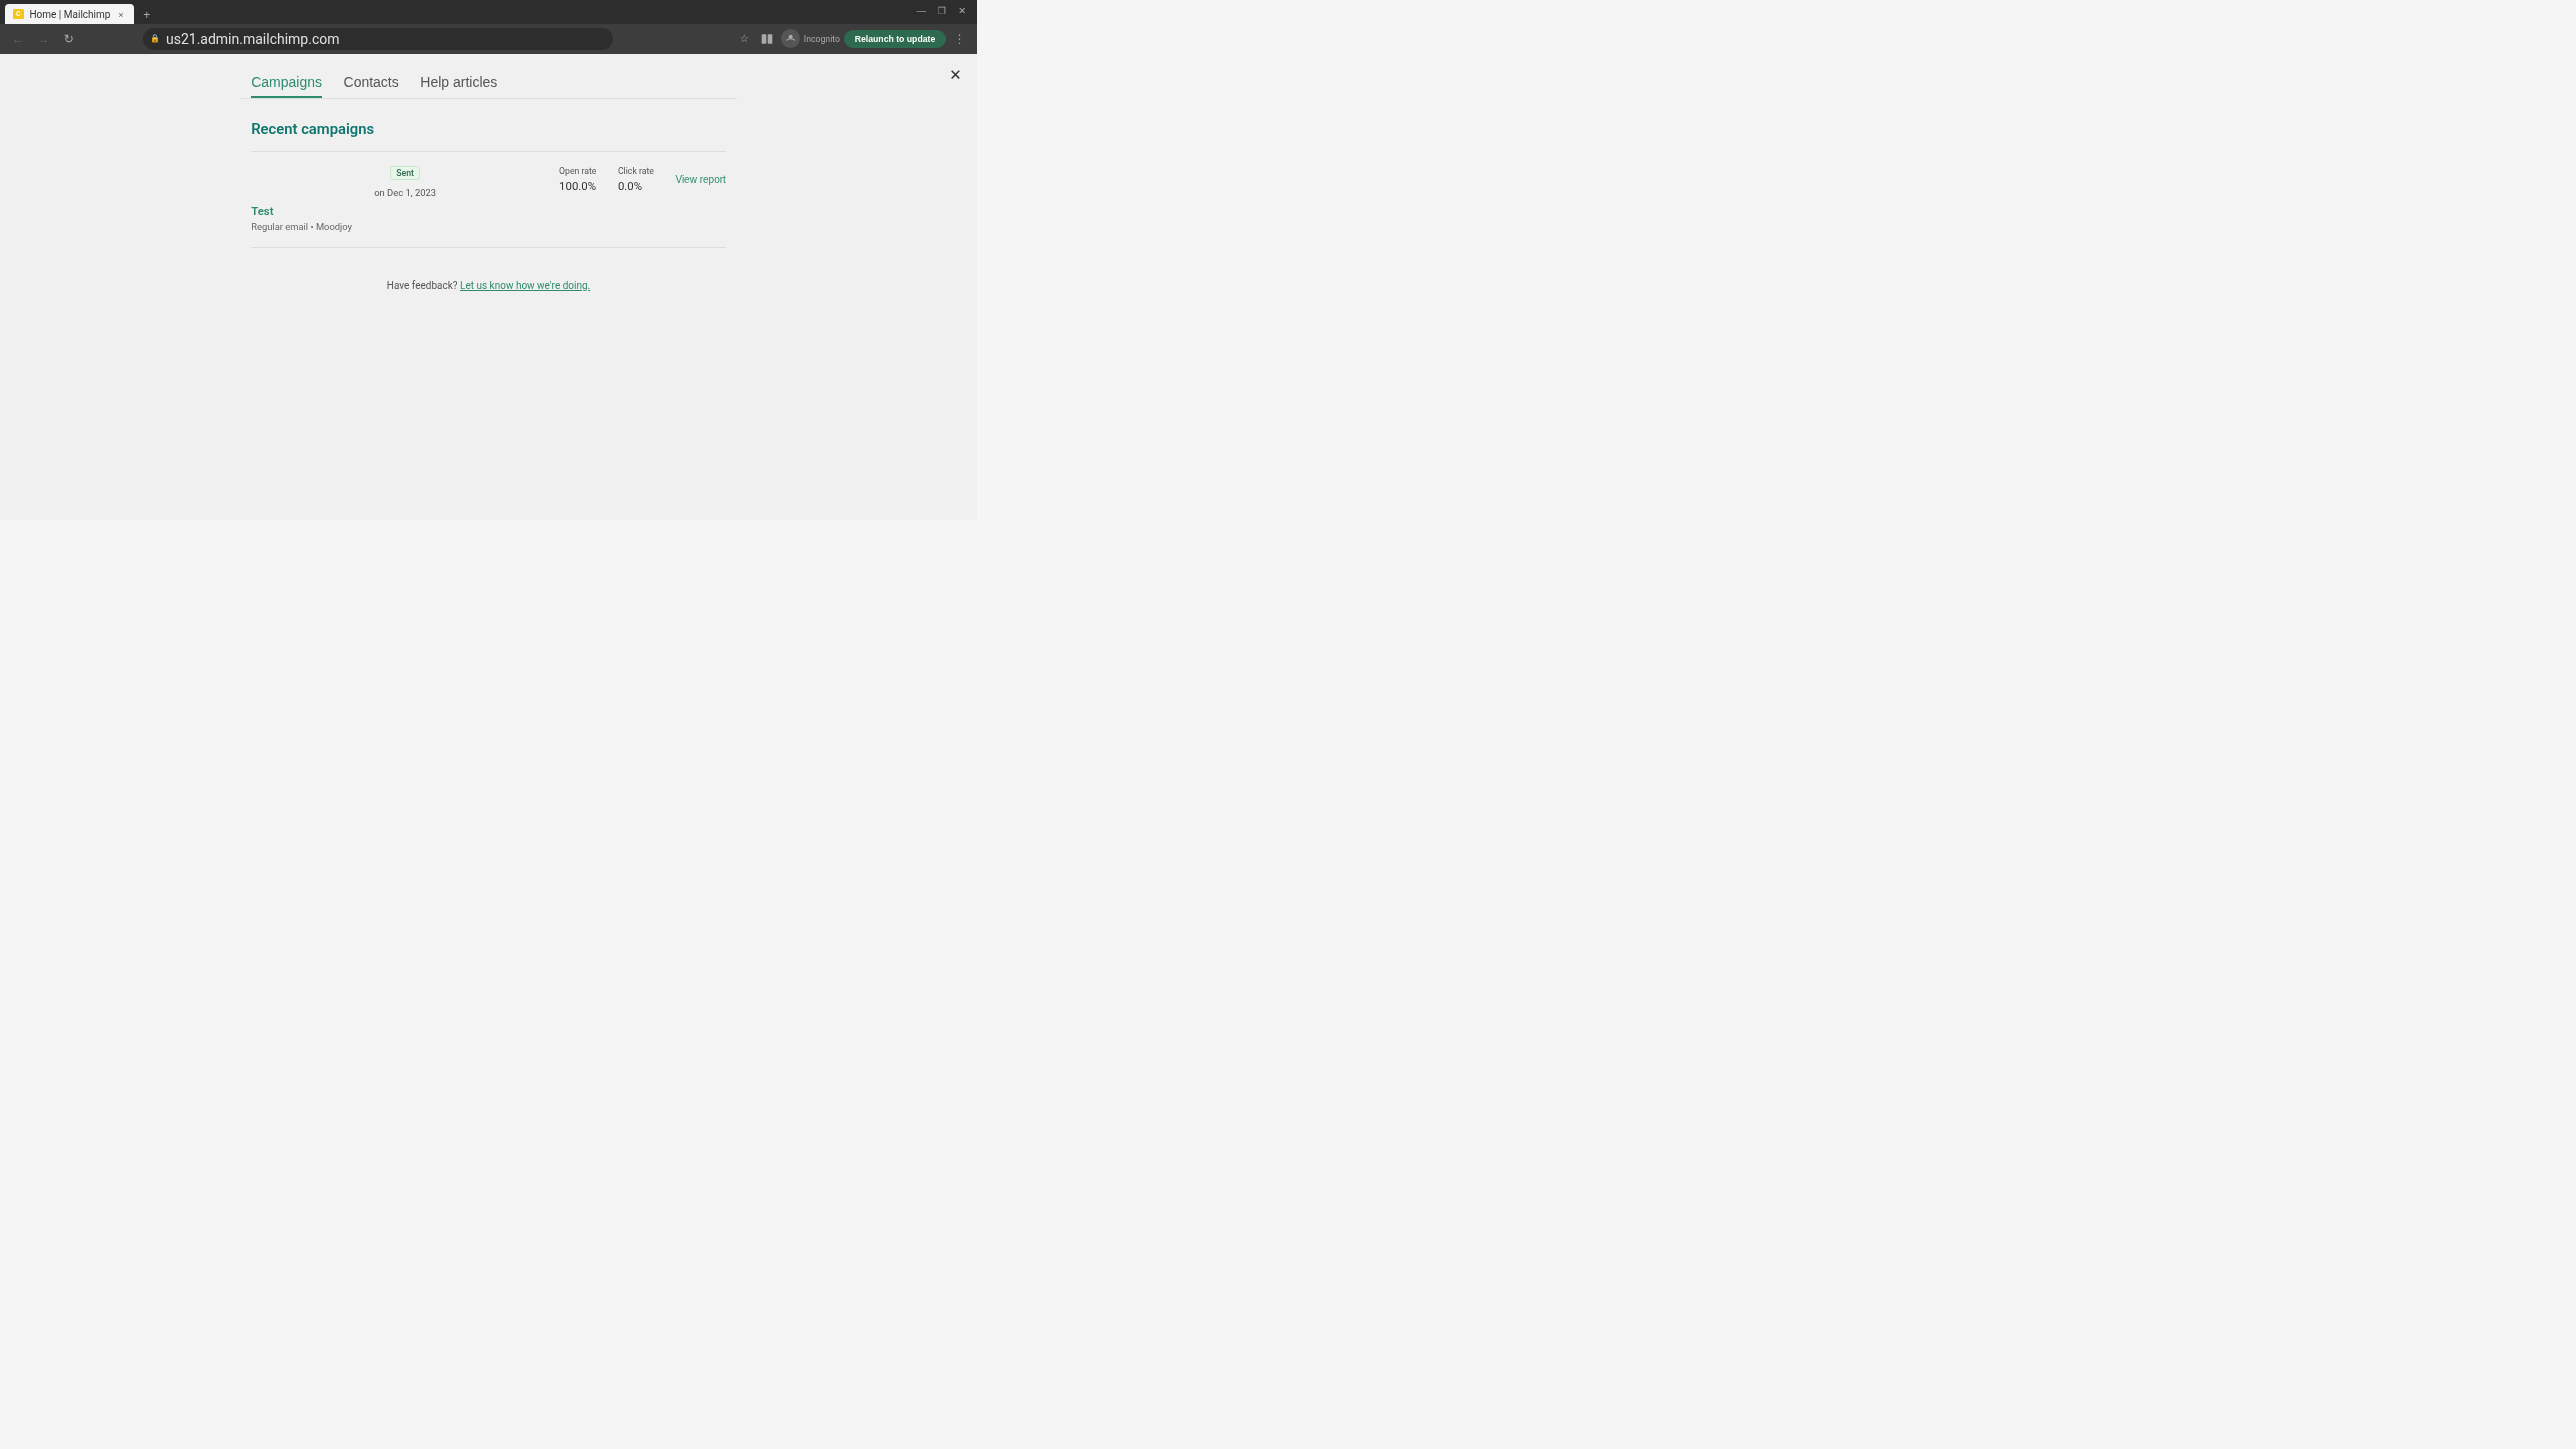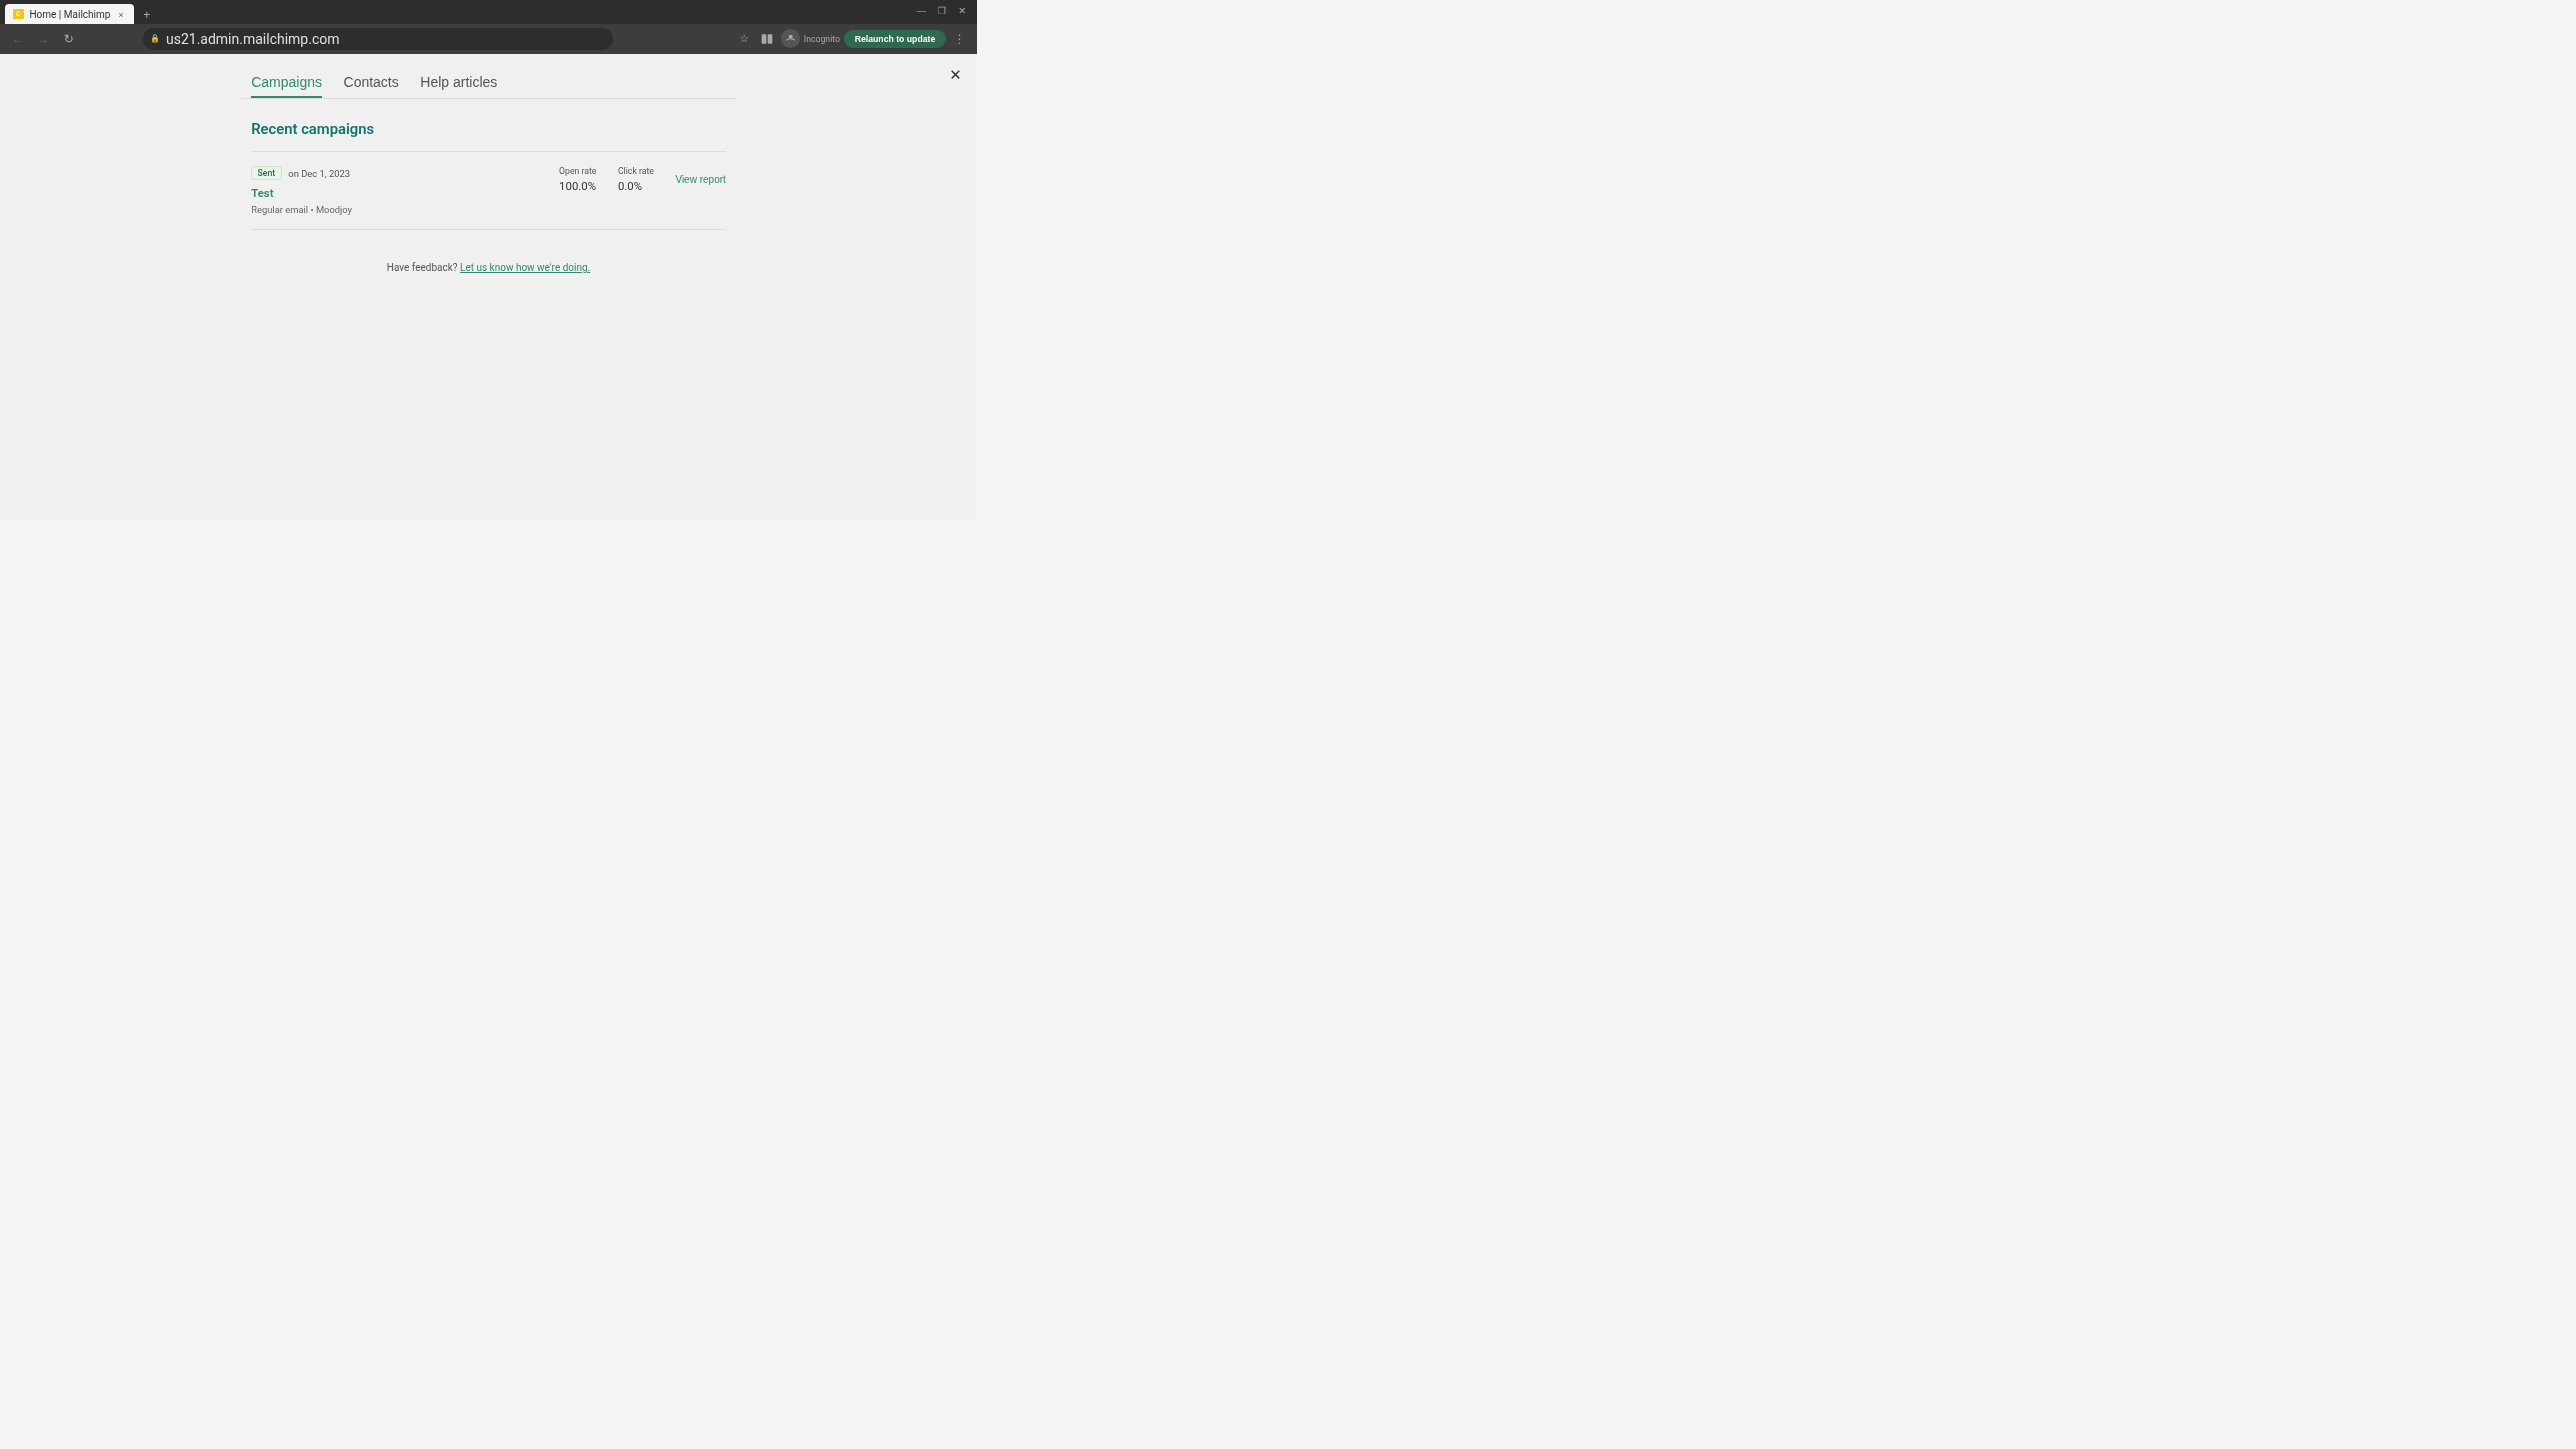--- a/index.html
+++ b/index.html
@@ -342,20 +342,21 @@
 
     .campaign-left {
       flex: 1;
     }
 
     .campaign-meta {
       display: flex;
       align-items: center;
       gap: 6.7px;
       margin-bottom: 5.4px;
+      flex-direction: column;
     }
 
     .sent-badge {
       background: #e8f5e9;
       color: #2d6a4f;
       border: 0.7px solid #c8e6c9;
       border-radius: 2.7px;
       padding: 1.3px 5.4px;
       font-size: 8.7px;
       font-weight: 500;

